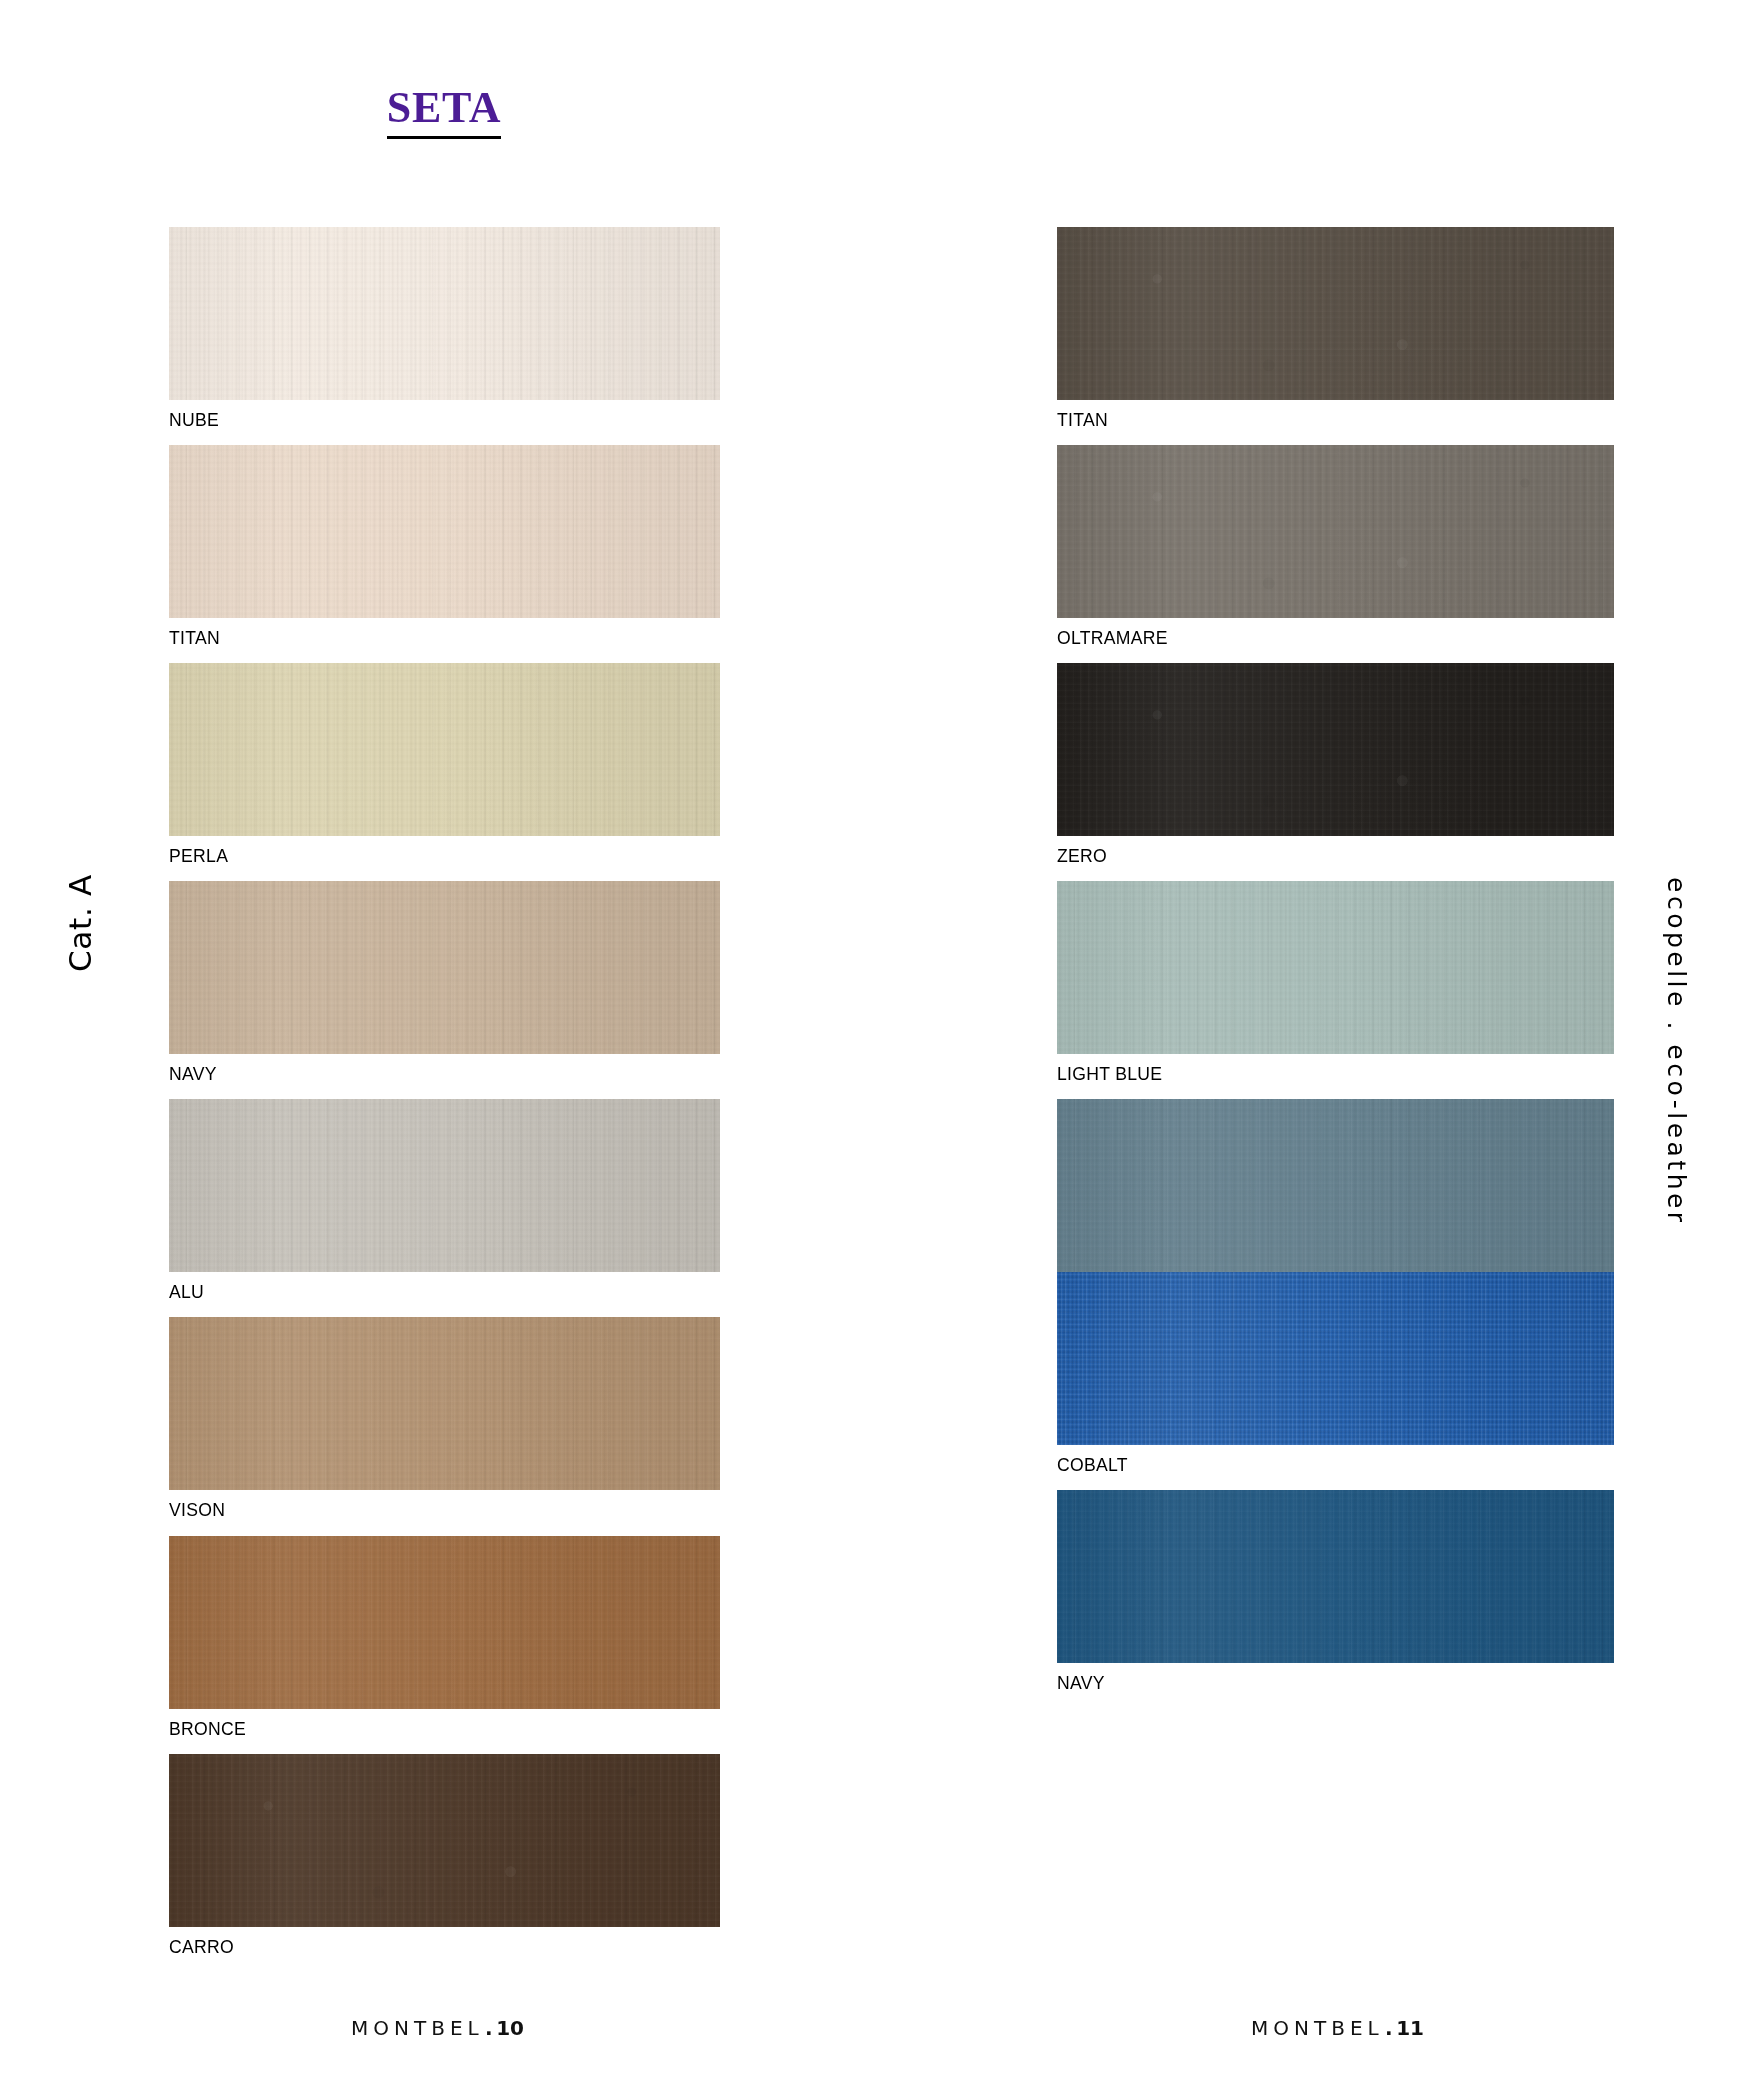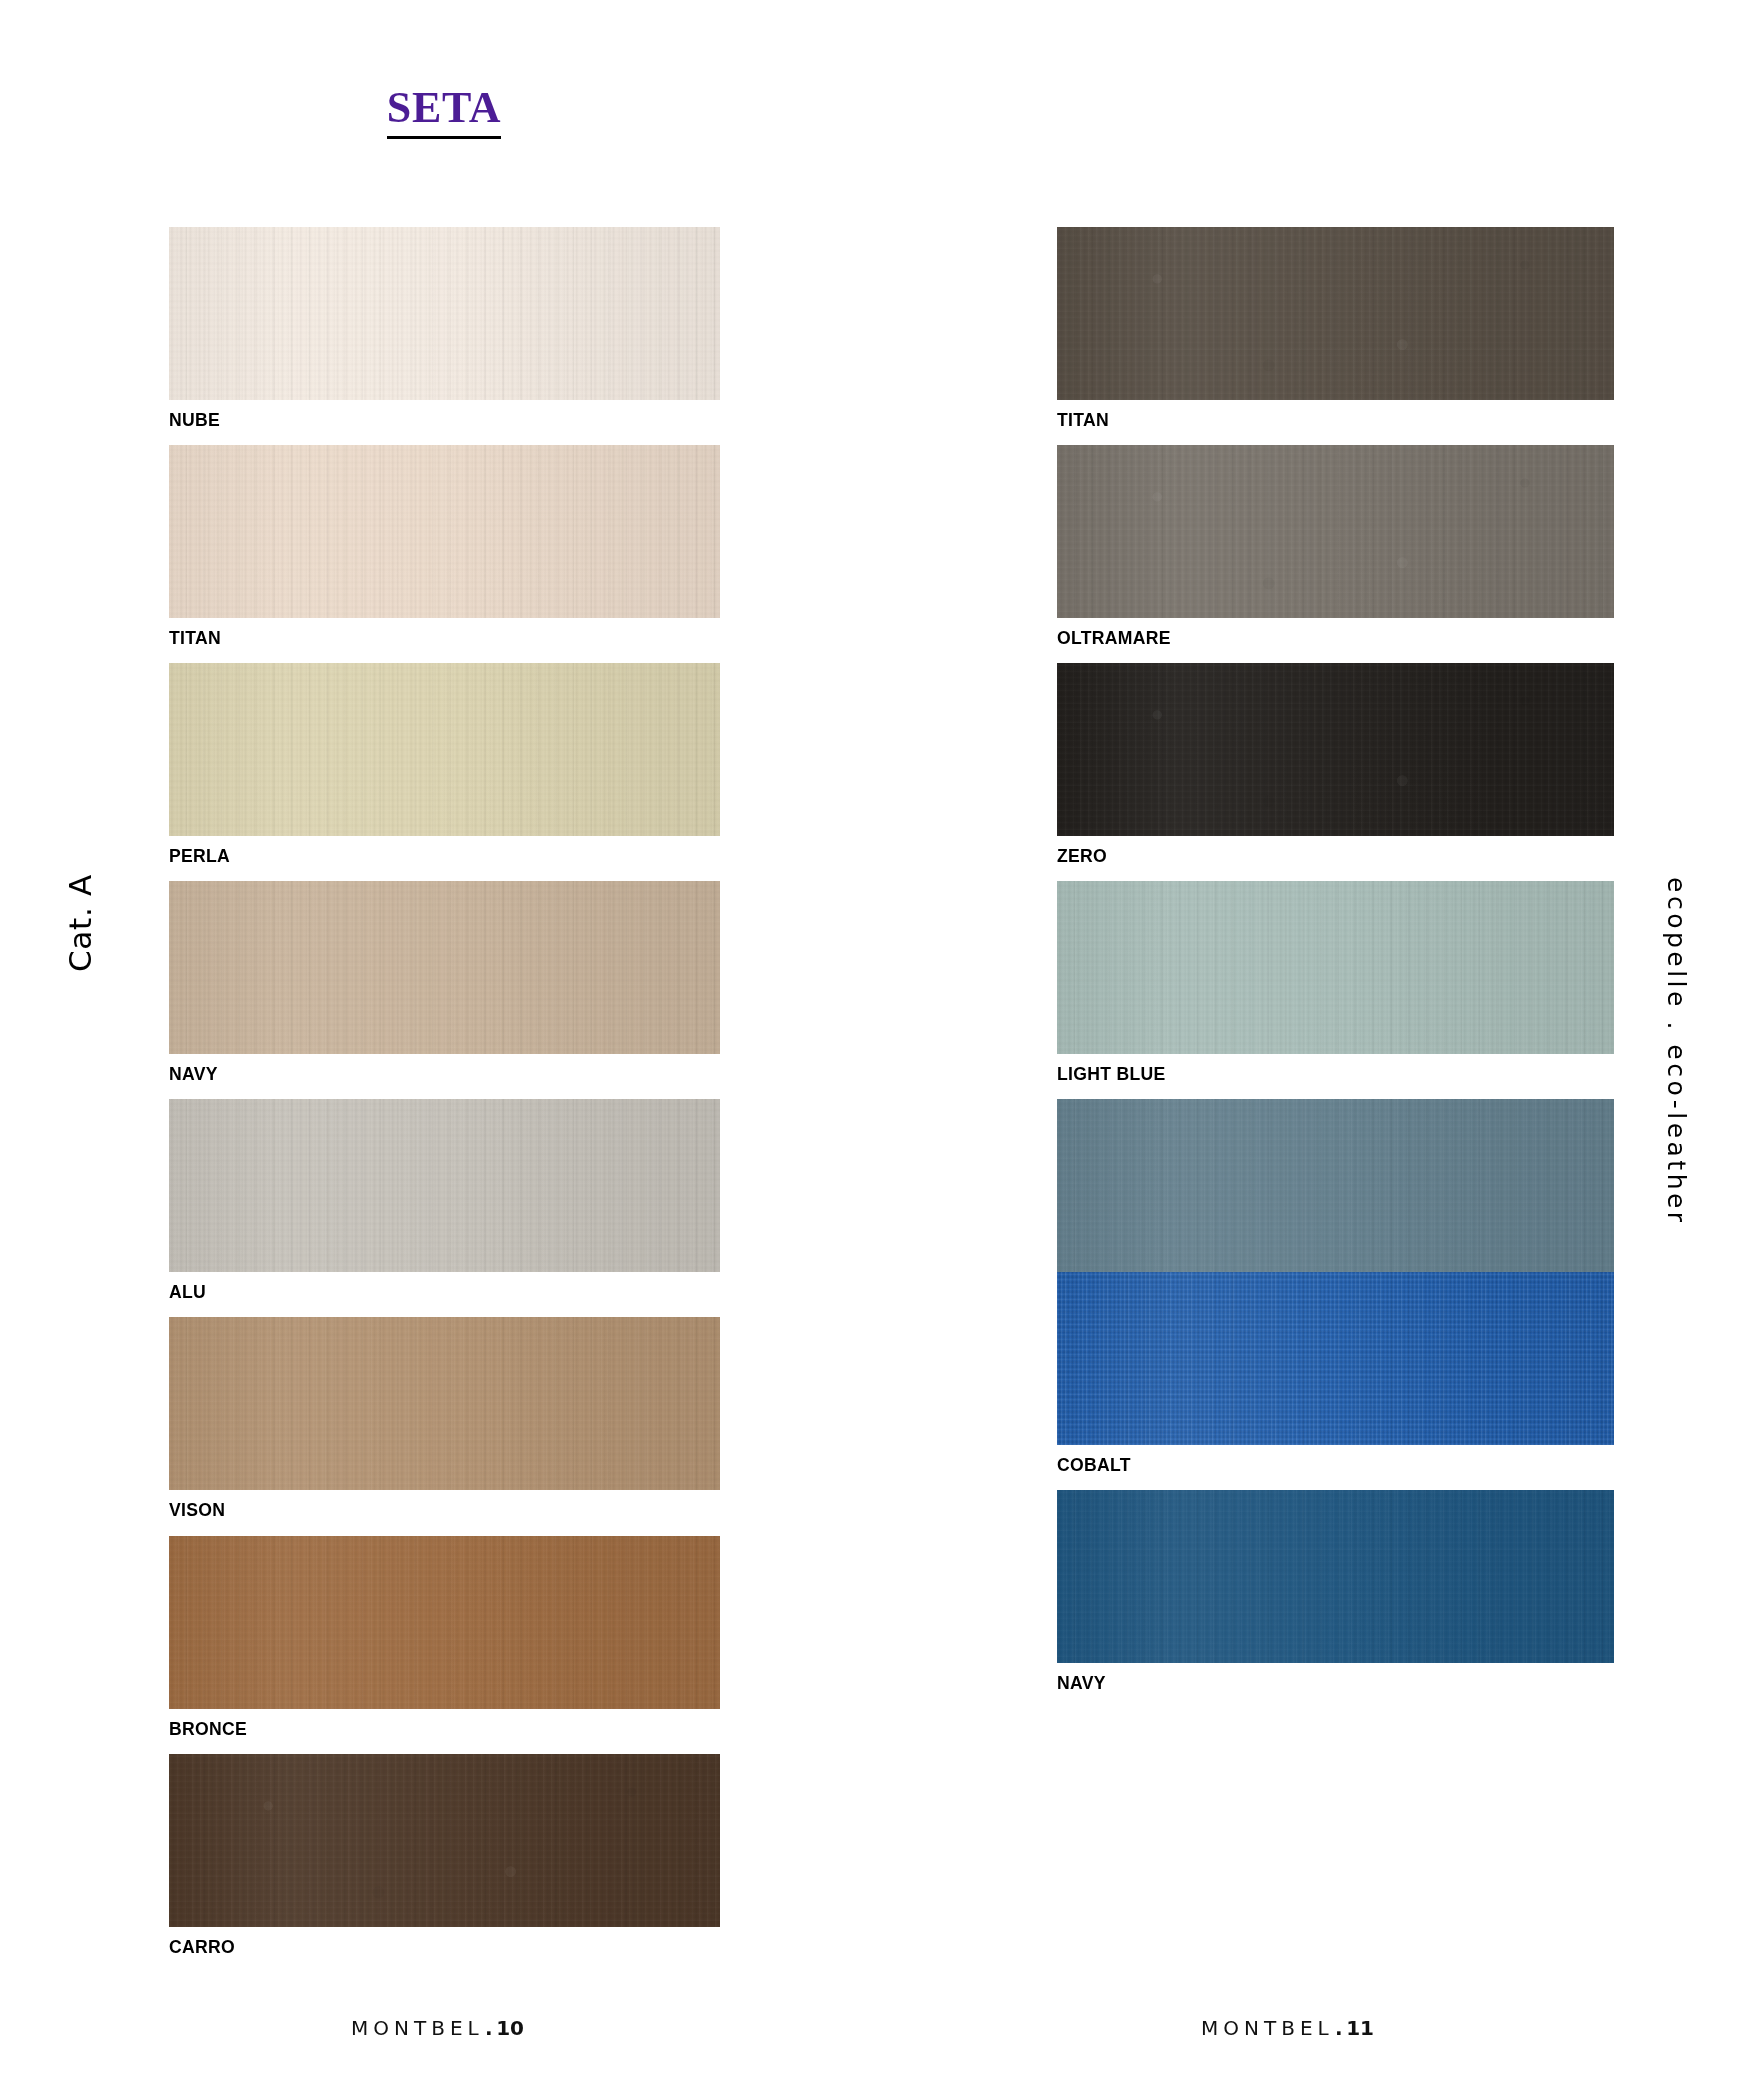--- a/index.html
+++ b/index.html
@@ -78,21 +78,21 @@
     position:absolute;inset:0;
     background:linear-gradient(90deg,
       rgba(0,0,0,0.035) 0%,
       rgba(255,255,255,0.05) 22%,
       rgba(255,255,255,0.02) 50%,
       rgba(0,0,0,0.03) 78%,
       rgba(0,0,0,0.05) 100%);
   }
 
   .swatch-label{
-    font-size:17.6px;font-weight:700;letter-spacing:0.3px;color:#000;
+    font-size:17.6px;font-weight:400;letter-spacing:0.3px;color:#000;
     line-height:1;padding-top:12px;padding-bottom:15.5px;
   }
 
   
   #cat-a{
     position:absolute;left:62px;top:972px;
     transform:rotate(-90deg);transform-origin:left top;
     white-space:nowrap;font-size:31px;font-weight:400;color:#000;
     letter-spacing:0.7px;font-family:"DejaVu Sans",sans-serif;
   }
@@ -102,21 +102,21 @@
     white-space:nowrap;font-size:25px;font-weight:400;color:#000;
     letter-spacing:3.5px;font-family:"DejaVu Sans",sans-serif;
   }
 
   
   .footer{
     position:absolute;top:2016px;font-size:20px;color:#111;
     font-family:"DejaVu Sans",sans-serif;white-space:nowrap;
   }
   #footer-left{left:351px;}
-  #footer-right{left:1201px;}
+  #footer-right{left:1251px;}
   .footer .brand{font-weight:400;letter-spacing:5px;}
   .footer .sep{font-weight:700;letter-spacing:2.1px;padding:0 1.4px;}
   .footer .pno{font-weight:700;letter-spacing:0px;}
 </style>
 </head>
 <body>
 
 <div class="page">
 
   <div id="title">

